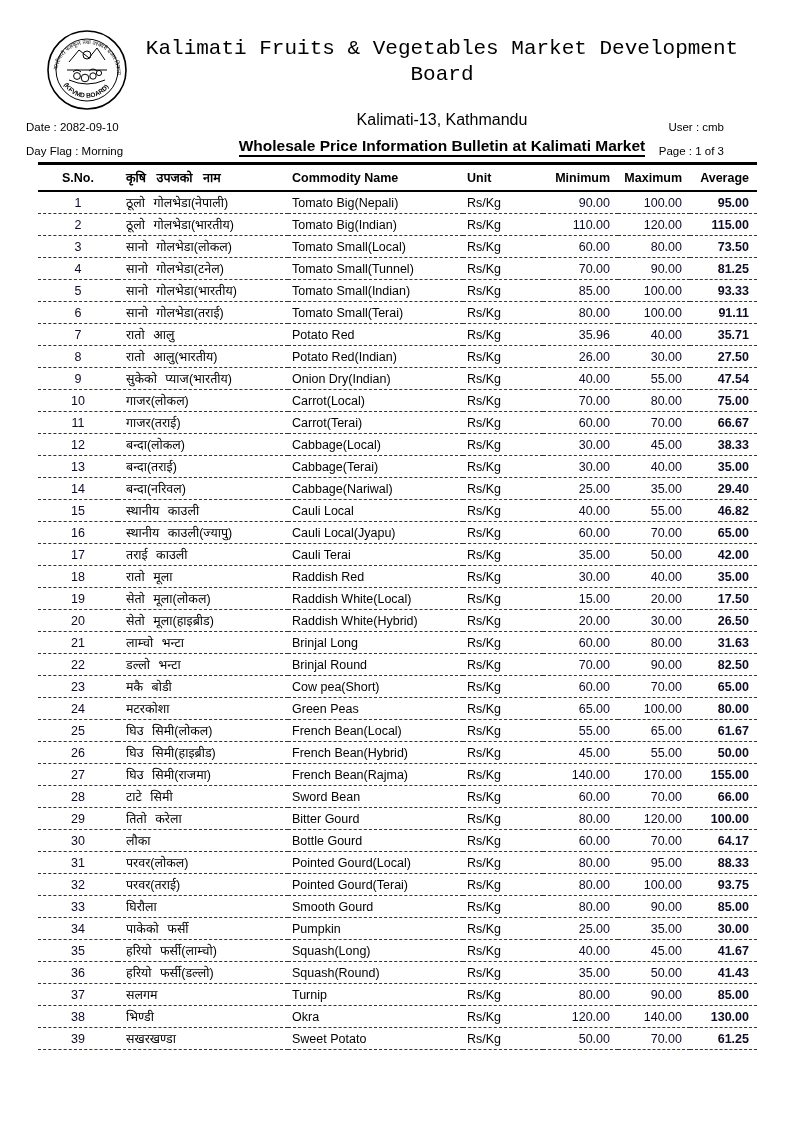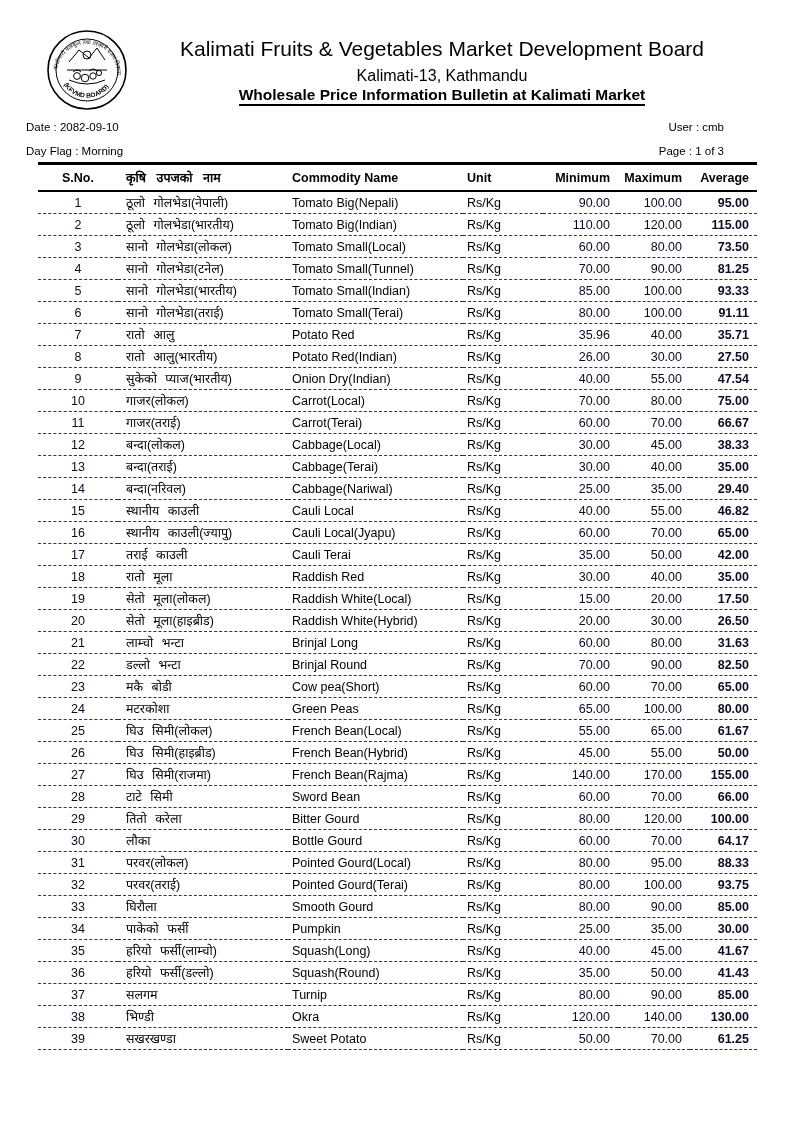--- a/index.html
+++ b/index.html
@@ -7,23 +7,23 @@
     position:relative;
     width:794px;height:1122px;
     background:#ffffff;
     font-family:"Liberation Sans", sans-serif;
     color:#000;
     overflow:hidden;
   }
   
   .logo{position:absolute;left:45px;top:28px;width:84px;height:84px;}
   .titles{position:absolute;left:130px;right:40px;top:36px;text-align:center;}
-  .org-name{font-size:21px;line-height:26px;font-weight:normal;}
-  .address{font-size:16px;line-height:20px;margin-top:4px;}
-  .bulletin{}
+  .org-name{font-size:21px;line-height:26px;font-weight:normal;font-family:Liberation Mono, monospace;}
+  .address{font-size:16px;line-height:20px;margin-top:22px;}
+  .bulletin{margin-top:7px;}
   .bulletin span{
     font-size:15.5px;font-weight:bold;
     border-bottom:2px solid #000;padding-bottom:1px;
   }
   .meta-row{position:absolute;left:26px;right:70px;font-size:11.5px;}
   .meta-row.r1{top:121px;}
   .meta-row.r2{top:145px;text-align:right;}
   .meta-left{float:left;}
   .meta-right{float:right;}
   

